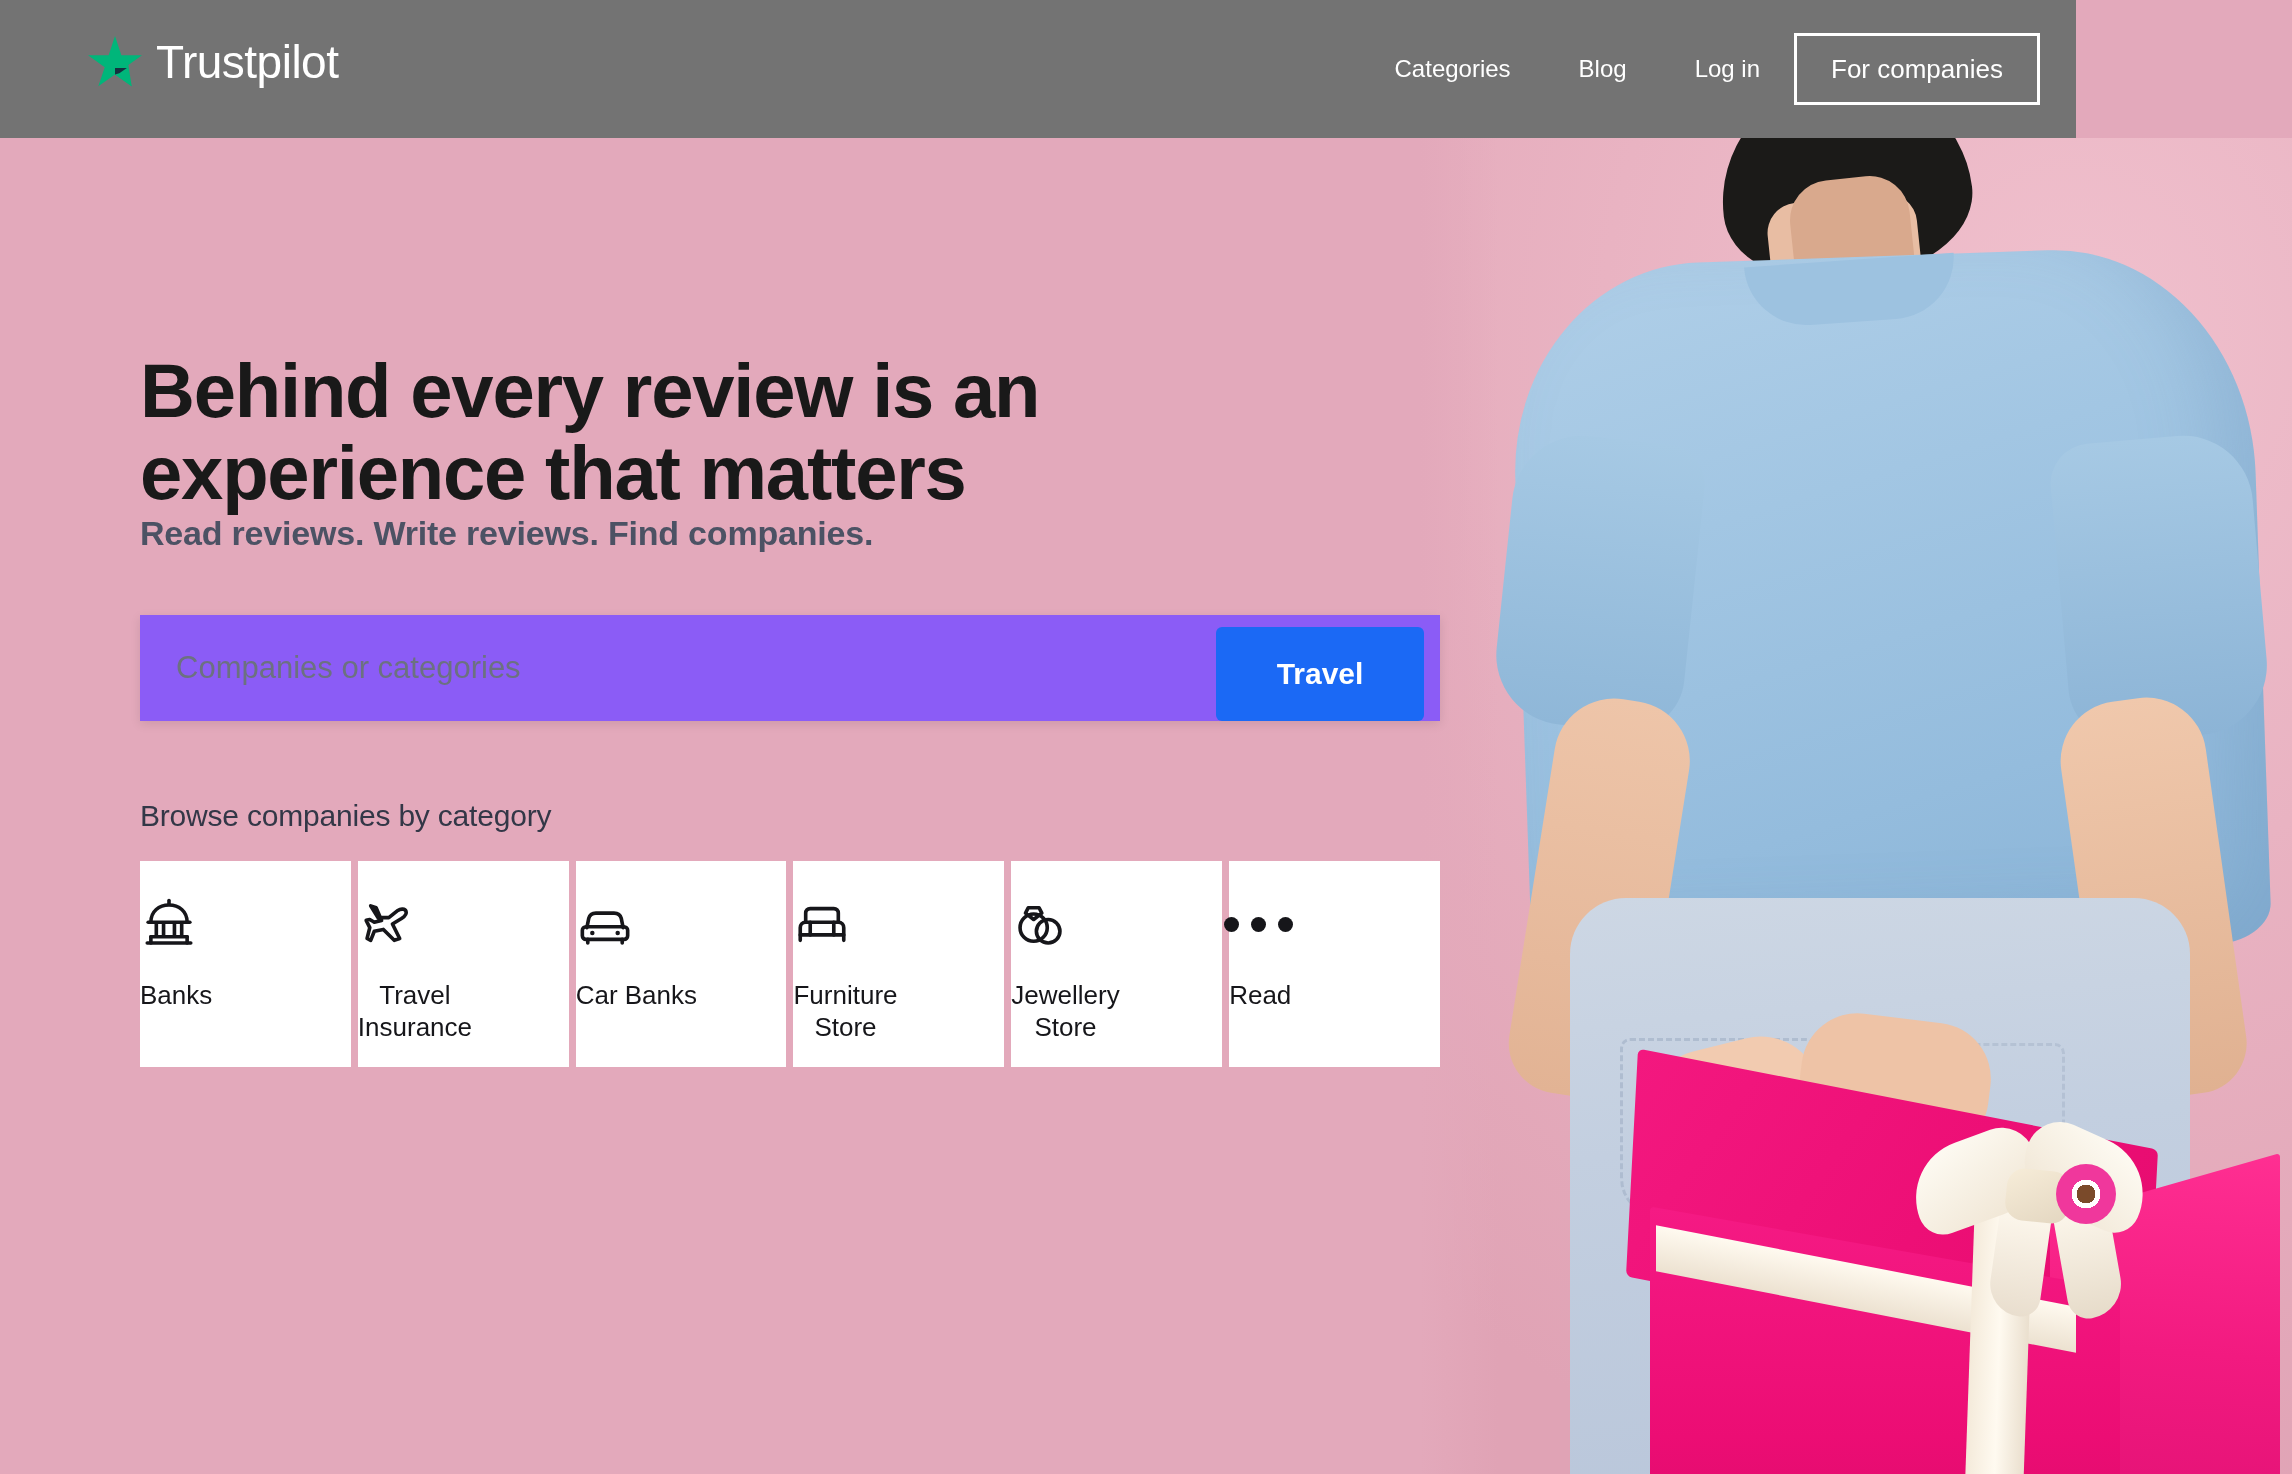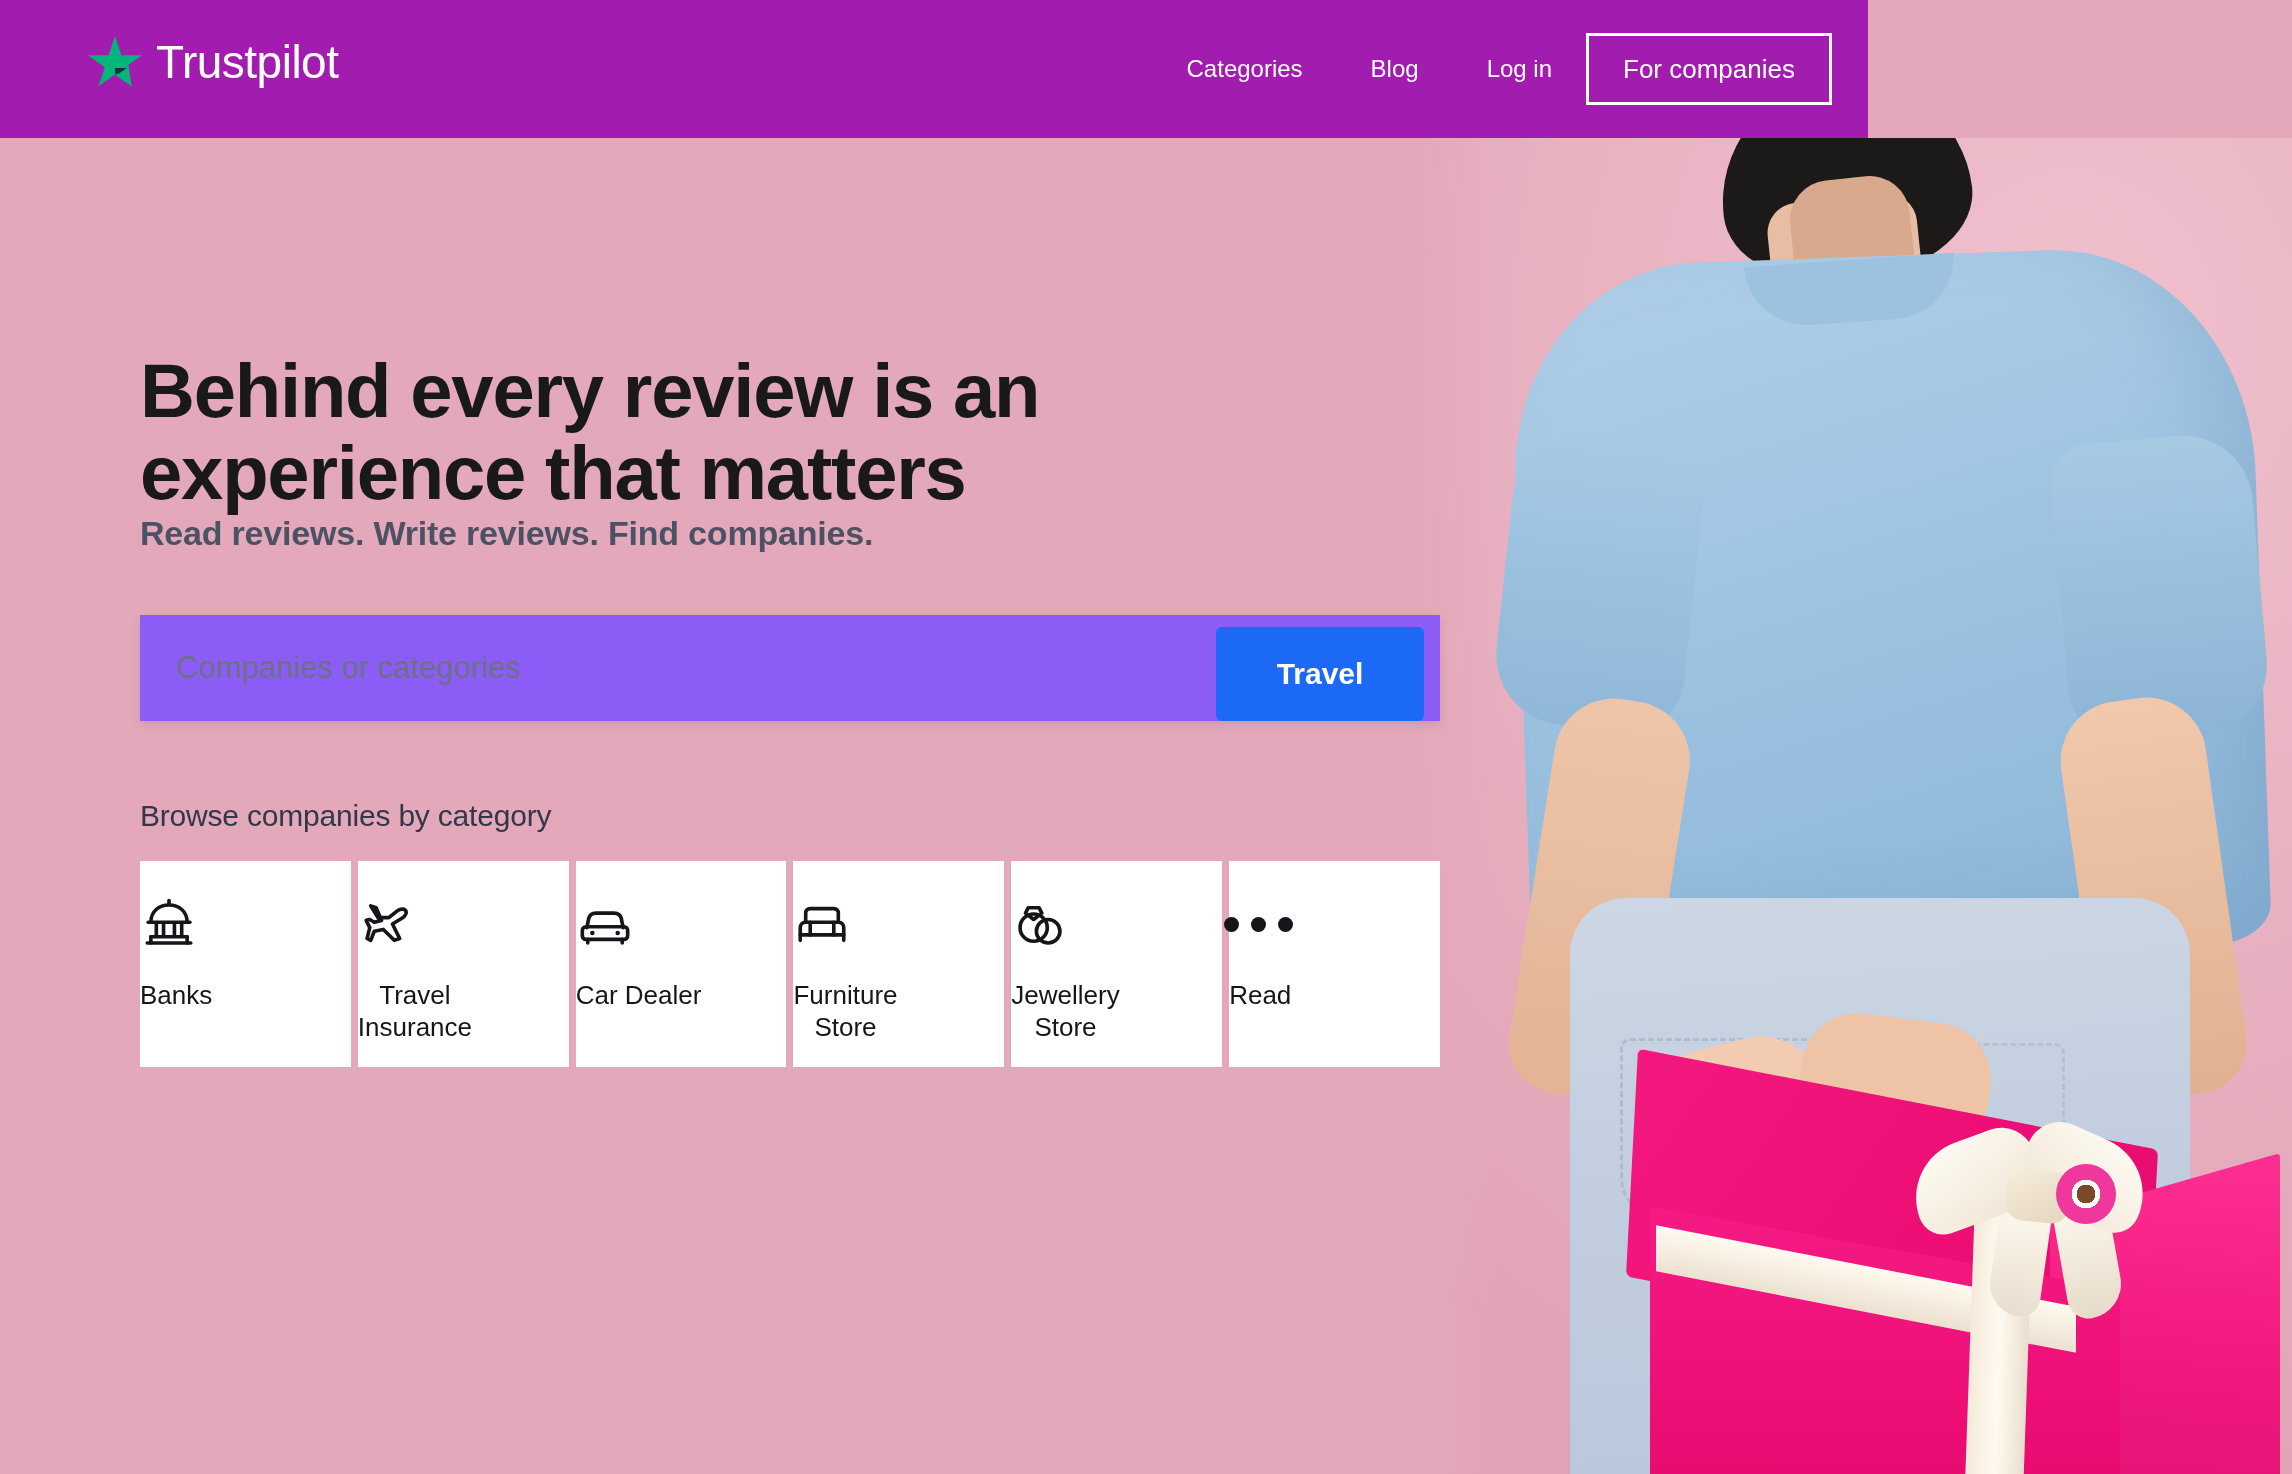--- a/index.html
+++ b/index.html
@@ -247,22 +247,22 @@
     width: 60px; height: 60px;
     border-radius: 50%;
     background: radial-gradient(circle at 50% 50%, #7a4a2a 0 22%, #ffffff 22% 34%, #f0379c 34% 74%, #f7a3cd 74% 100%);
     z-index: 9;
   }
 
   
   .header {
     position: absolute;
     left: 0; top: 0;
-    width: 1868px; height: 138px;
-    background: #a21caf;
+    width: 2076px; height: 138px;
+    background: #737373;
     z-index: 40;
   }
   .logo {
     position: absolute;
     left: 88px; top: 35px;
     display: flex; align-items: center; gap: 14px;
     cursor: pointer;
   }
   .logo-star { width: 54px; height: 54px; display: block; }
   .logo-text {
@@ -509,21 +509,21 @@
       <div class="card">
         <span class="card-icon">
           <svg viewBox="0 0 64 64" fill="none" stroke="#16161a" stroke-width="4" stroke-linecap="round" stroke-linejoin="round">
             <path d="M12 36 L14 26 C15 22 18 20 22 20 L42 20 C46 20 49 22 50 26 L52 36"></path>
             <rect x="7" y="35" width="50" height="14" rx="4"></rect>
             <path d="M13 49 L13 53 M51 49 L51 53"></path>
             <circle cx="18" cy="42" r="2.5" fill="#16161a" stroke="none"></circle>
             <circle cx="46" cy="42" r="2.5" fill="#16161a" stroke="none"></circle>
           </svg>
         </span>
-        <div class="card-label">Car Dealer</div>
+        <div class="card-label">Car Banks</div>
       </div>
 
       <div class="card">
         <span class="card-icon">
           <svg viewBox="0 0 64 64" fill="none" stroke="#16161a" stroke-width="4" stroke-linecap="round" stroke-linejoin="round">
             <path d="M14 30 L14 20 C14 17 16 15 19 15 L45 15 C48 15 50 17 50 20 L50 30"></path>
             <path d="M14 30 C10 30 8 33 8 36 L8 44 L56 44 L56 36 C56 33 54 30 50 30"></path>
             <path d="M14 30 L50 30"></path>
             <path d="M8 44 L8 50 M56 44 L56 50"></path>
             <path d="M19 30 L19 44 M45 30 L45 44"></path>

